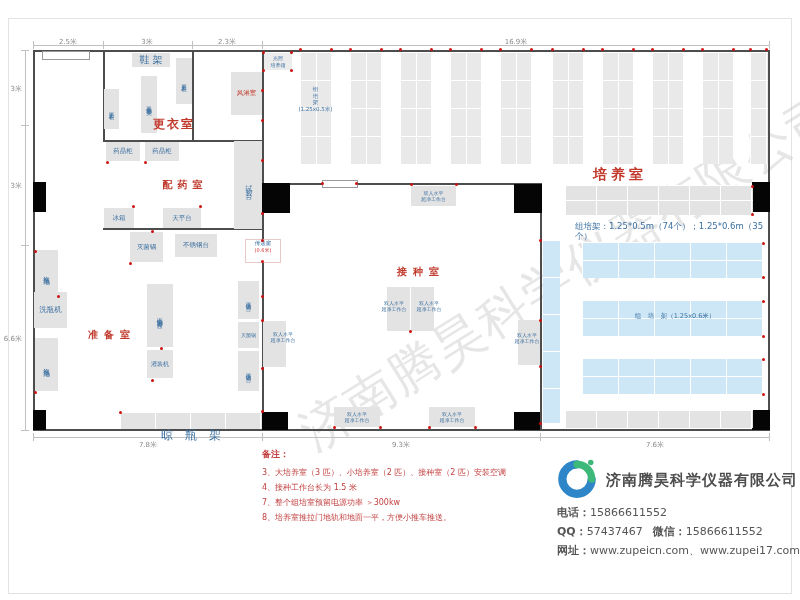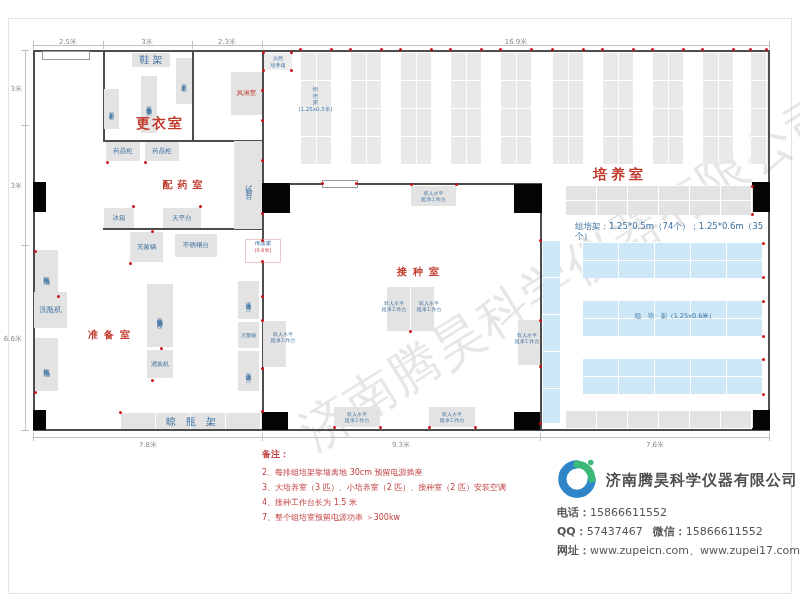--- a/index.html
+++ b/index.html
@@ -92,21 +92,21 @@
   <div class="pillar" style="left:752px;top:182px;width:18px;height:30px"></div>
   <div class="pillar" style="left:752px;top:410px;width:18px;height:20px"></div>
 
   <div class="door" style="left:42px;top:51px;width:46px;height:7px"></div>
   <div class="door" style="left:322px;top:180px;width:34px;height:6px"></div>
 
   <div class="eq" style="left:132px;top:53px;width:38px;height:14px;font-size:10px">鞋 架</div>
   <div class="eq v" style="left:176px;top:58px;width:16px;height:46px;font-size:5.5px">更衣柜</div>
   <div class="eq v" style="left:141px;top:76px;width:16px;height:57px;font-size:5.5px">不锈钢条凳</div>
   <div class="eq v" style="left:104px;top:89px;width:15px;height:40px;font-size:5.5px">更衣柜</div>
-  <div class="room-label" style="left:160px;top:124px;font-size:14px;letter-spacing:2px">更衣室</div>
+  <div class="room-label" style="left:174px;top:124px;font-size:12px;letter-spacing:2px">更衣室</div>
 
   <div class="eq red" style="left:231px;top:72px;width:31px;height:43px;font-size:6.5px">风淋室</div>
   <div class="eq" style="left:264px;top:53px;width:28px;height:17px;font-size:5px;background:#ececec">光照
 培养箱</div>
 
   <div class="eq" style="left:106px;top:142px;width:34px;height:19px;font-size:6.5px">药品柜</div>
   <div class="eq" style="left:145px;top:142px;width:34px;height:19px;font-size:6.5px">药品柜</div>
   <div class="eq" style="left:104px;top:208px;width:30px;height:20px;font-size:6.5px">冰箱</div>
   <div class="eq" style="left:163px;top:208px;width:38px;height:20px;font-size:6.5px">天平台</div>
   <div class="eq v" style="left:234px;top:141px;width:28px;height:88px;font-size:7px;letter-spacing:4px">试验台</div>
@@ -116,21 +116,21 @@
   <div class="eq" style="left:34px;top:292px;width:33px;height:36px;font-size:7.5px">洗瓶机</div>
   <div class="eq v" style="left:35px;top:338px;width:23px;height:53px;font-size:6.5px">泡瓶池</div>
   <div class="eq" style="left:130px;top:232px;width:33px;height:30px;font-size:6.5px">灭菌锅</div>
   <div class="eq" style="left:175px;top:234px;width:42px;height:23px;font-size:6.5px">不锈钢台</div>
   <div class="eq v" style="left:147px;top:284px;width:26px;height:63px;font-size:6px">不锈钢工作台</div>
   <div class="eq" style="left:147px;top:350px;width:26px;height:28px;font-size:6px">灌装机</div>
   <div class="eq v" style="left:238px;top:281px;width:21px;height:38px;font-size:5.5px">不锈钢台</div>
   <div class="eq" style="left:238px;top:322px;width:21px;height:26px;font-size:5px">灭菌锅</div>
   <div class="eq v" style="left:238px;top:351px;width:21px;height:40px;font-size:5.5px">不锈钢台</div>
   <div class="grayrack" style="left:120px;top:412px;width:142px;height:17px;background-size:100% 17px,35px 100%"></div>
-  <div class="lbl" style="left:120px;top:416px;width:142px;font-size:10px">晾　瓶　架</div>
+  <div class="lbl" style="left:120px;top:428px;width:142px;font-size:12px">晾　瓶　架</div>
   <div class="room-label" style="left:112px;top:335px;font-size:10px;letter-spacing:6px">准备室</div>
 
   <div class="pwin">
     <div class="l1">传递窗</div>
     <div class="l2">(0.6米)</div>
   </div>
 
   <div class="room-label" style="left:421px;top:272px;font-size:10px;letter-spacing:6px">接种室</div>
   <div class="eq" style="left:411px;top:186px;width:45px;height:20px;font-size:5px">双人水平
 超净工作台</div>
@@ -242,24 +242,24 @@
       <div class="outlet" style="left: 762px; top: 300px;"></div>
       <div class="outlet" style="left: 762px; top: 335px;"></div>
       <div class="outlet" style="left: 762px; top: 358px;"></div>
       <div class="outlet" style="left: 762px; top: 393px;"></div>
       <div class="outlet" style="left: 751px; top: 185px;"></div>
       <div class="outlet" style="left: 751px; top: 213px;"></div>
     </div>
 
   <div id="notes">
     <div class="title">备注：</div>
-    <div class="note-item">2、每排组培架靠墙离地 30cm 预留电源插座</div>
     <div class="note-item">3、大培养室（3 匹）、小培养室（2 匹）、接种室（2 匹）安装空调</div>
     <div class="note-item">4、接种工作台长为 1.5 米</div>
     <div class="note-item">7、整个组培室预留电源功率 ＞300kw</div>
+    <div class="note-item">8、培养室推拉门地轨和地面一平，方便小推车推送。</div>
   </div>
 
   <div id="contact">
     <svg width="44" height="44" viewBox="0 0 48 48" style="position:absolute;left:5px;top:3px">
       <path d="M24 7 a16 16 0 1 0 16 16" fill="none" stroke="#2e86c8" stroke-width="9" stroke-linecap="round"></path>
       <path d="M40 23 a16 16 0 0 0 -16 -16" fill="none" stroke="#3cb878" stroke-width="8" stroke-linecap="round"></path>
       <circle cx="39" cy="5" r="3" fill="#3cb878"></circle>
       <text x="23" y="28" font-size="12" fill="#ffffff" text-anchor="middle" font-weight="bold">TH</text>
     </svg>
     <div class="name">济南腾昊科学仪器有限公司</div>

